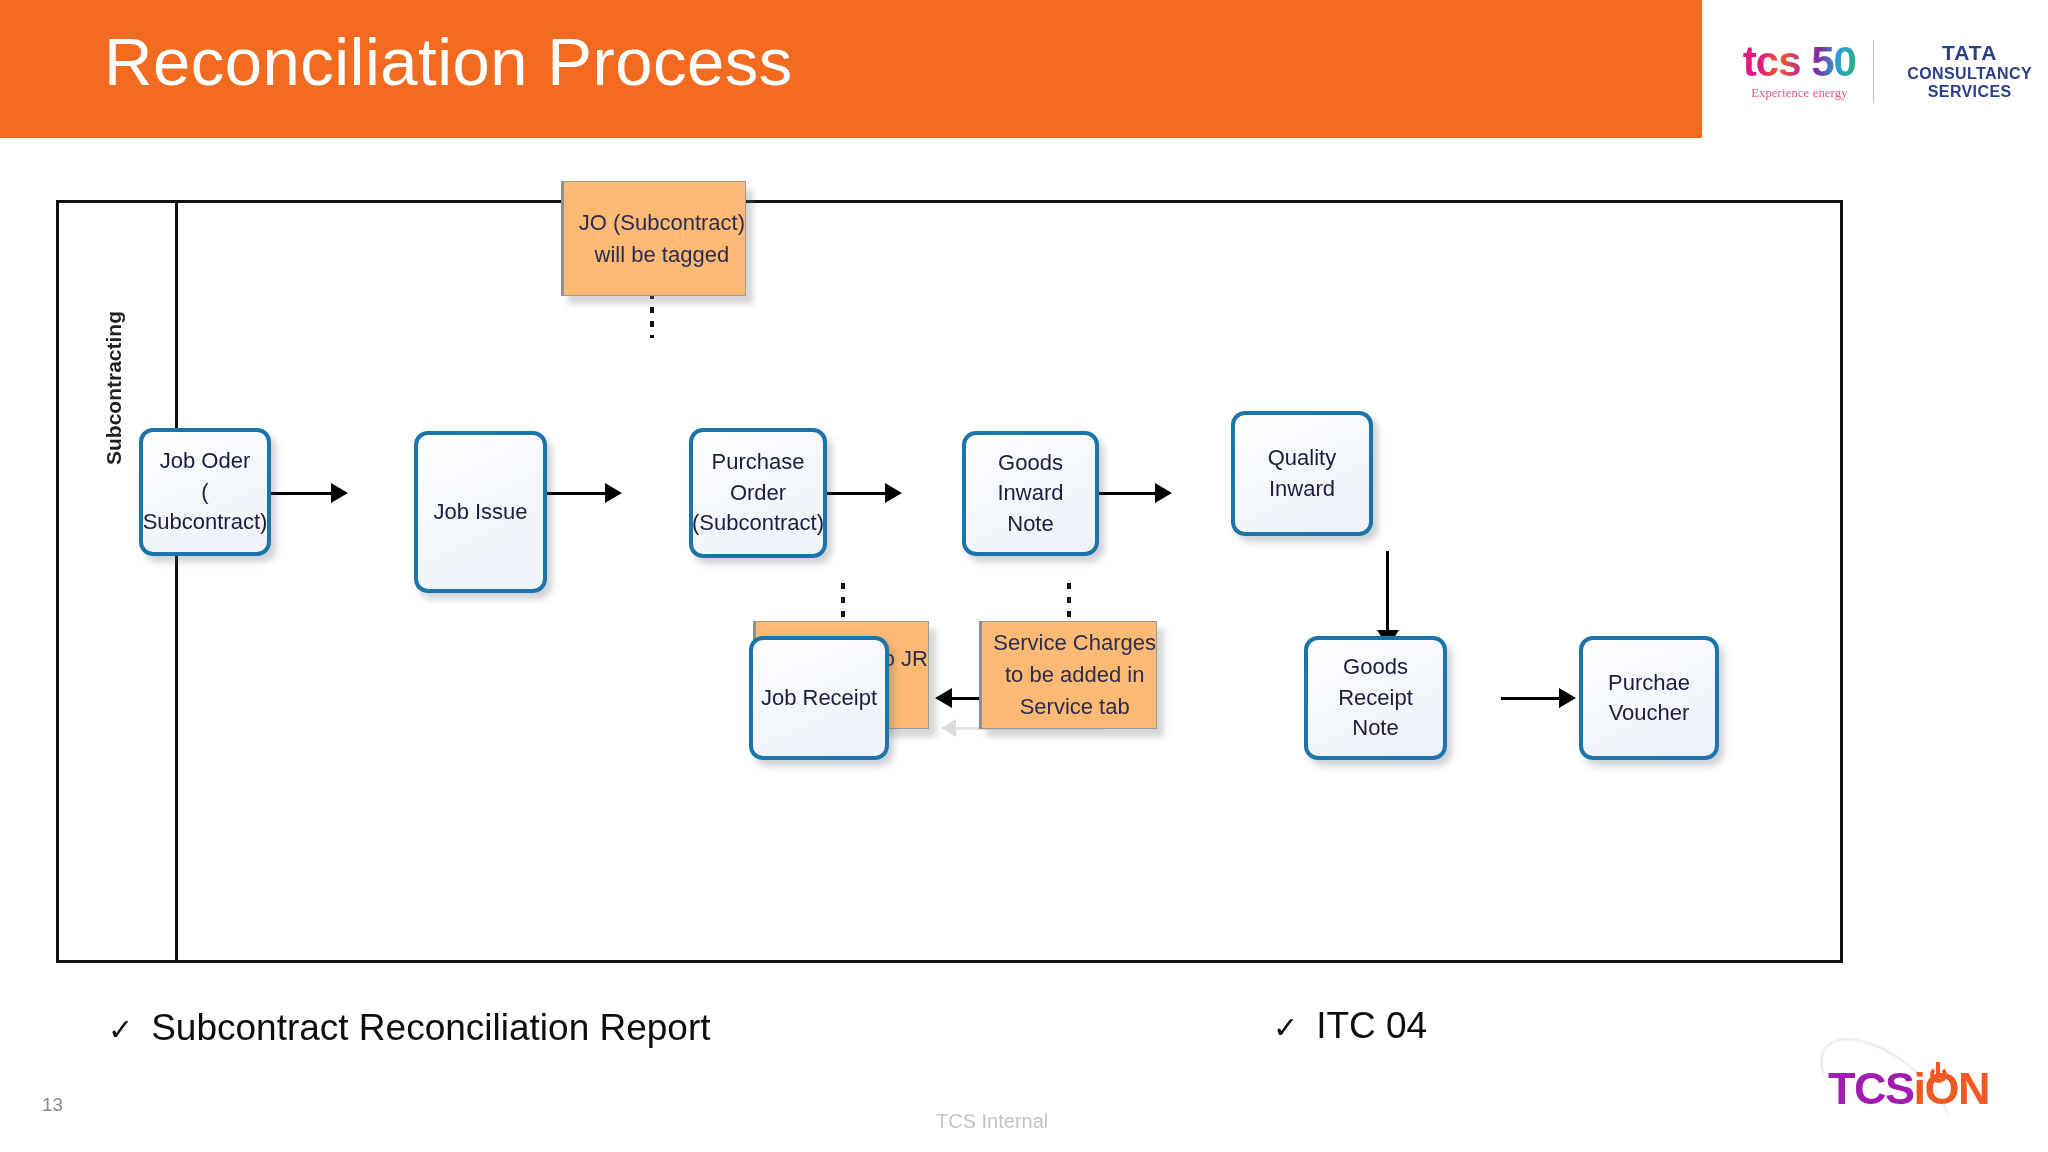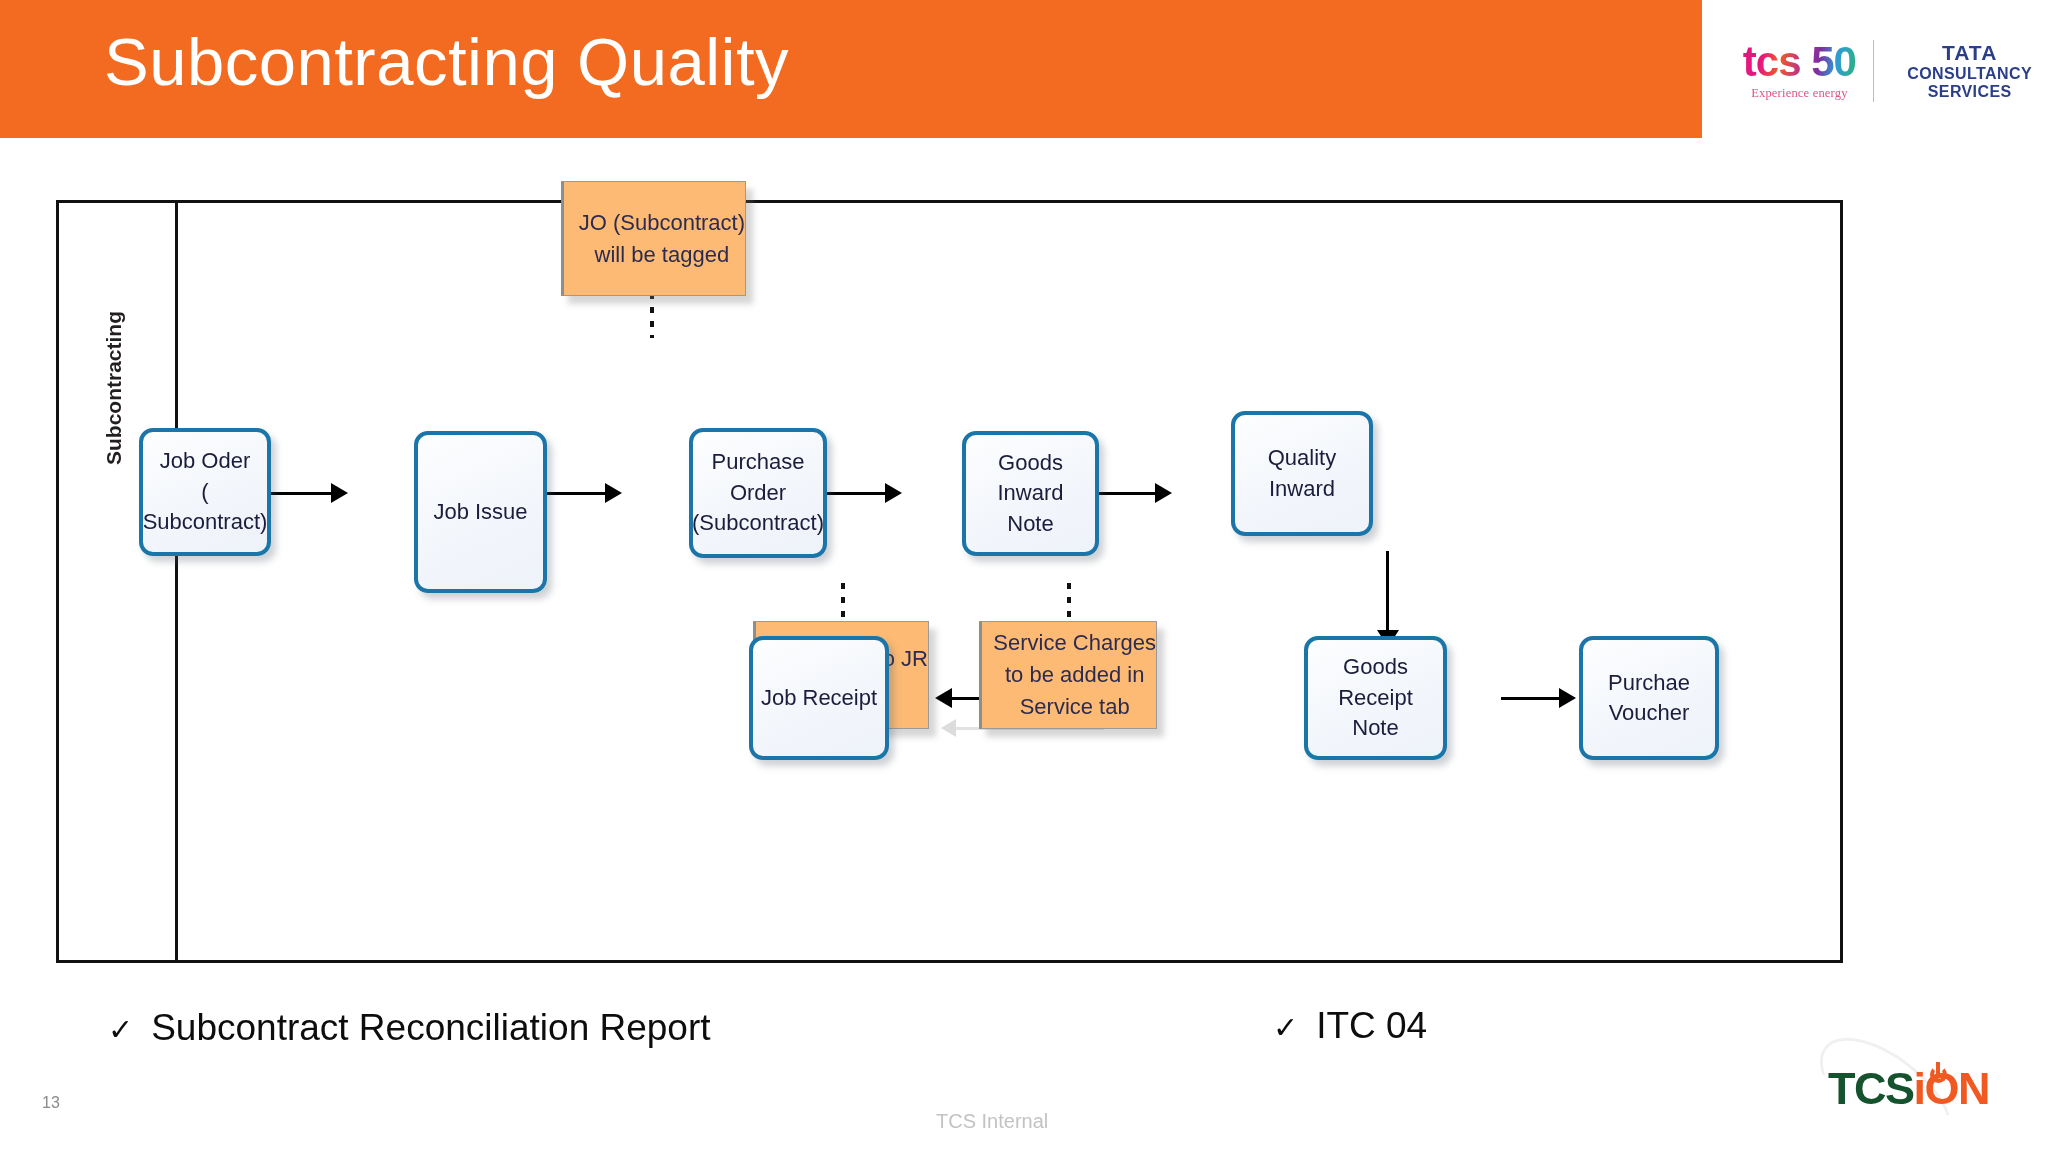--- a/index.html
+++ b/index.html
@@ -233,21 +233,21 @@
     font-size: 30px;
     margin-right: 18px;
     color: #0d0d0d;
   }
 
   
   .page-number {
     position: absolute;
     left: 42px;
     top: 1094px;
-    font-size: 16px;
+    font-size: 19px;
     color: #8a8a8a;
     font-family: "Liberation Sans", sans-serif;
   }
   .footer-note {
     position: absolute;
     left: 936px;
     top: 1096px;
     font-size: 20px;
     color: #c3c3c3;
     font-family: "Liberation Sans", sans-serif;
@@ -277,21 +277,21 @@
   .ion-text {
     position: absolute;
     left: 16px;
     top: 2px;
     font-size: 45px;
     font-weight: bold;
     letter-spacing: -1.5px;
     line-height: 1;
     font-family: "Liberation Sans", sans-serif;
   }
-  .ion-tcs { color: #14532d; }
+  .ion-tcs { color: #a21caf; }
   .ion-ion { color: #f05a22; }
   .ion-power {
     position: absolute;
     left: 118px;
     top: 2px;
     width: 17px;
     height: 17px;
     border: 4px solid #f05a22;
     border-radius: 50%;
     border-top-color: transparent;
@@ -303,21 +303,21 @@
     top: -2px;
     width: 4px;
     height: 13px;
     background: #f05a22;
   }
 </style>
 </head>
 <body>
 
 <div class="header-band"></div>
-<div class="slide-title">Subcontracting Quality</div>
+<div class="slide-title">Reconciliation Process</div>
 
 <div class="tcs50-logo">
   <div class="tcs50-left">
     <div class="tcs50-wordmark">tcs 50</div>
     <div class="tcs50-tag">Experience energy</div>
   </div>
   <div class="tcs50-divider"></div>
   <div class="tata-block">
     <div class="tata-word">TATA</div>
     <div class="tata-line">CONSULTANCY</div>

